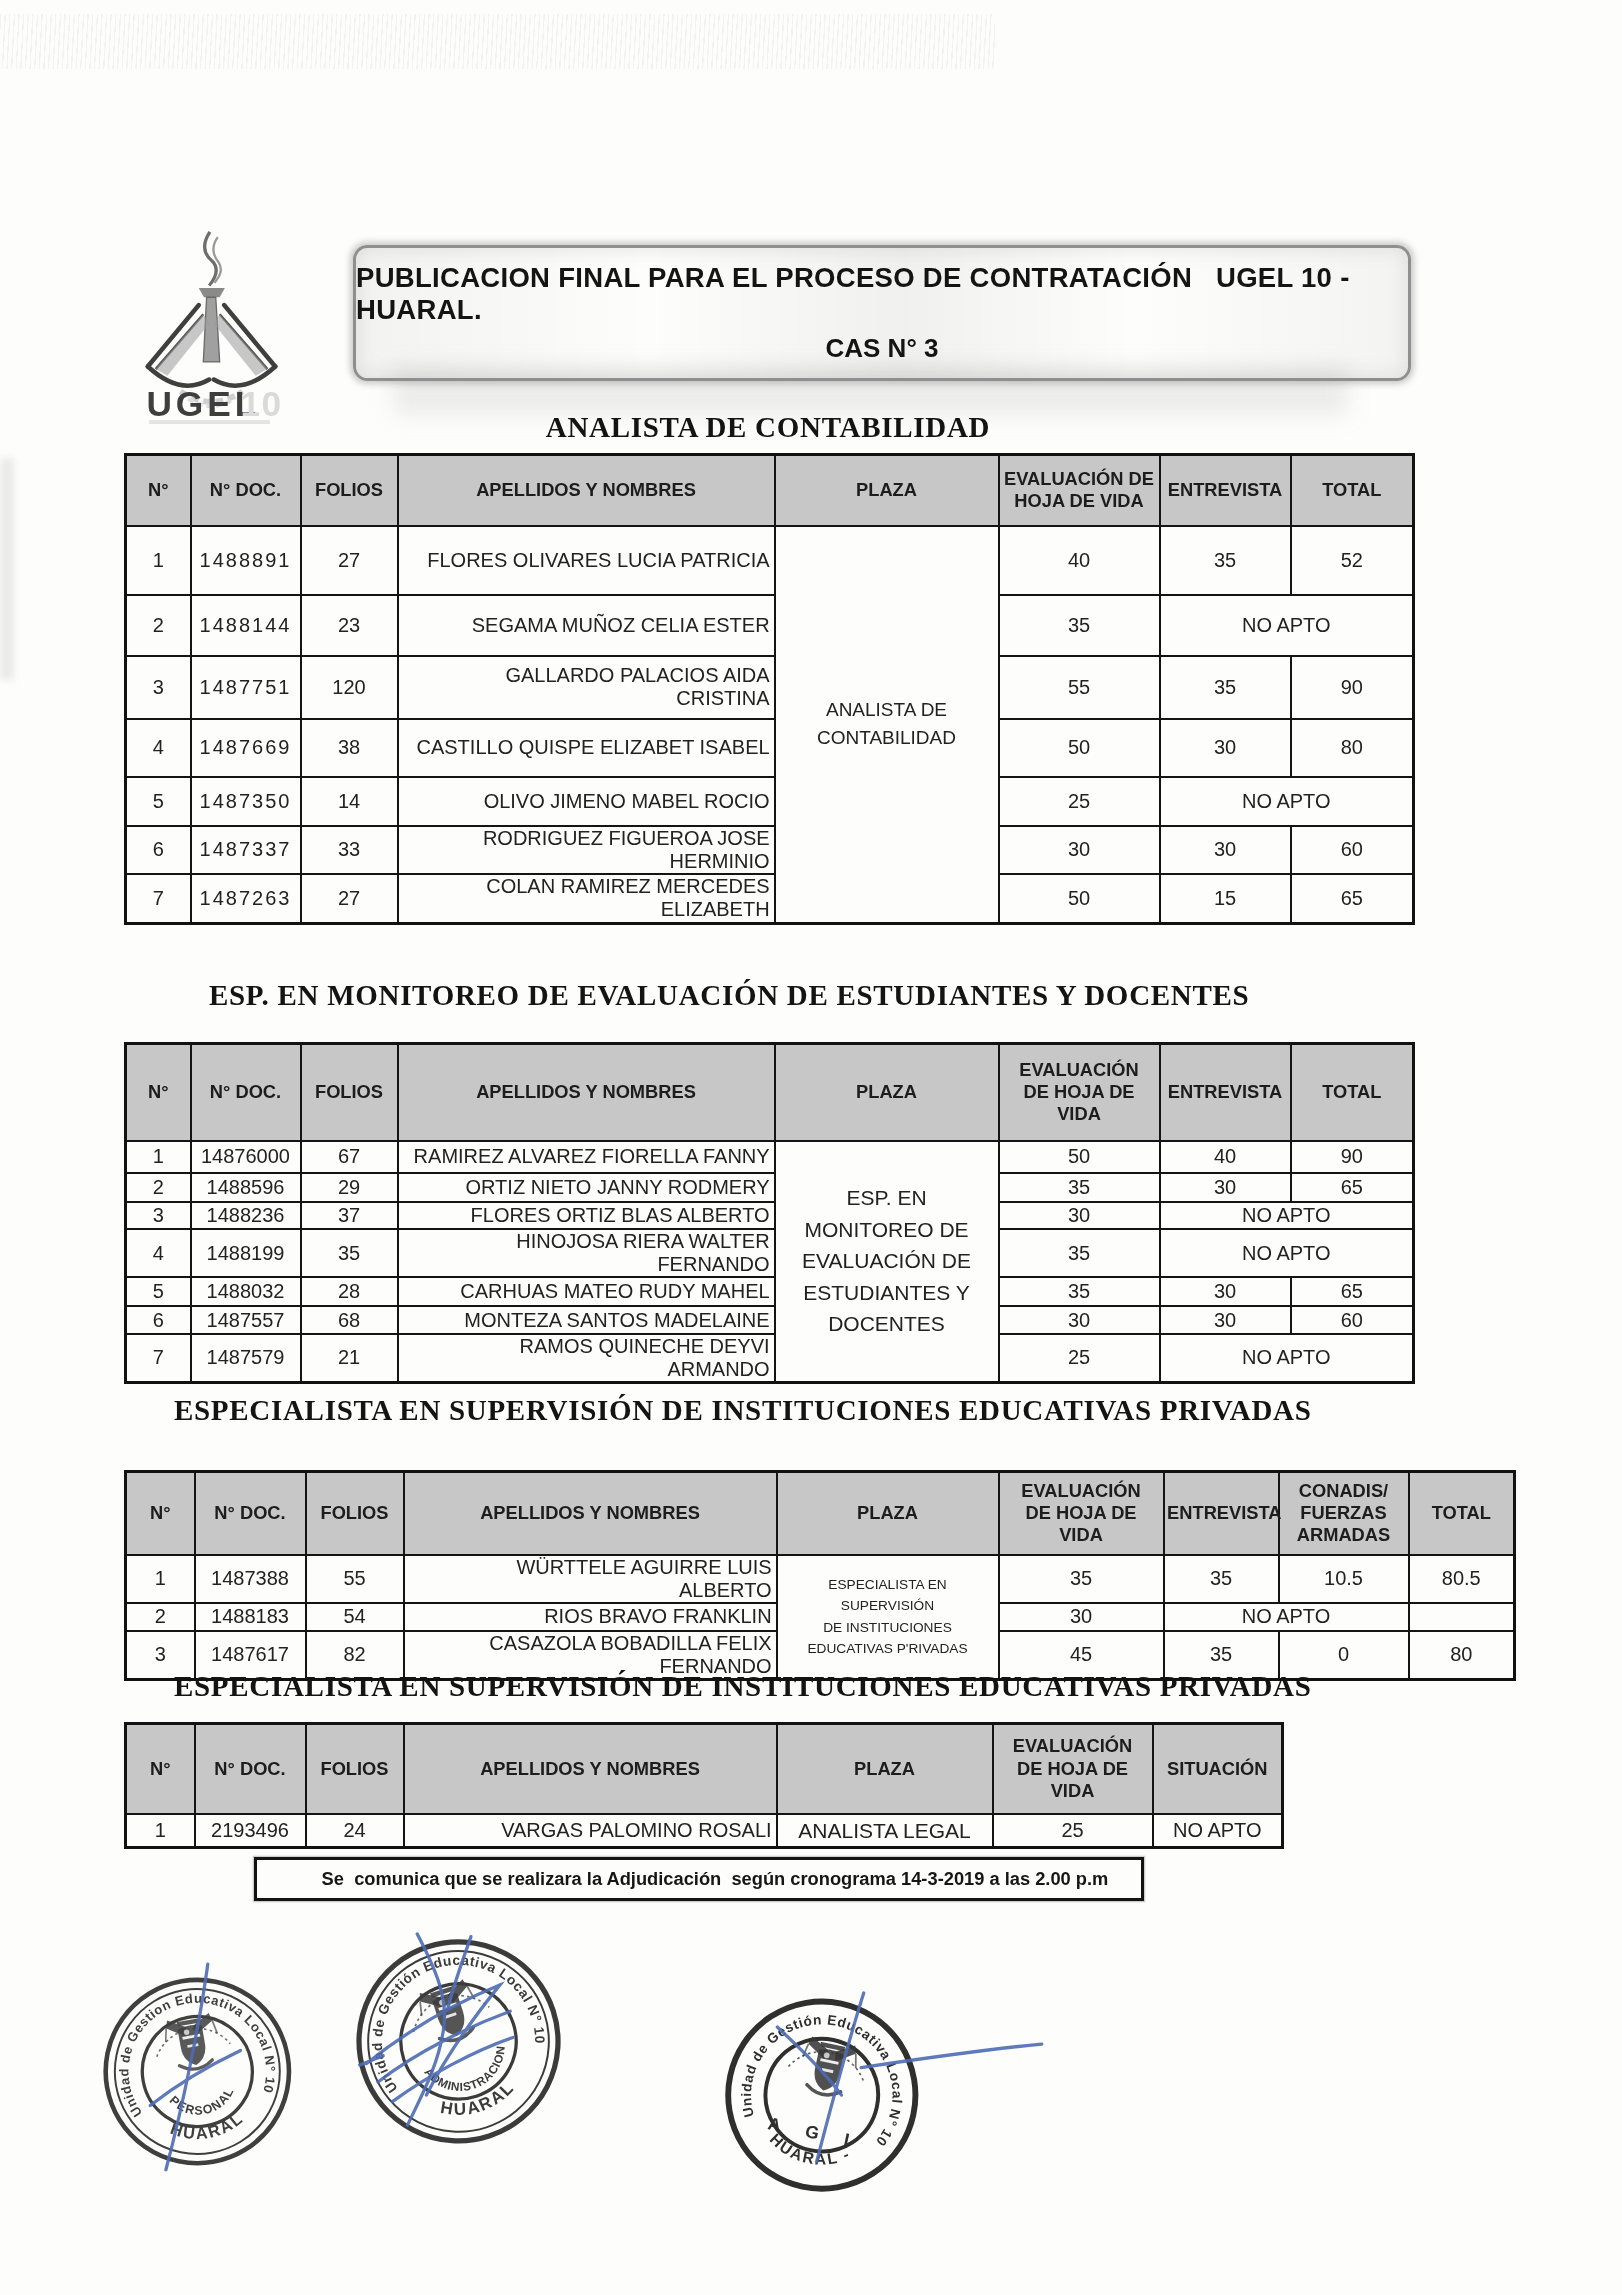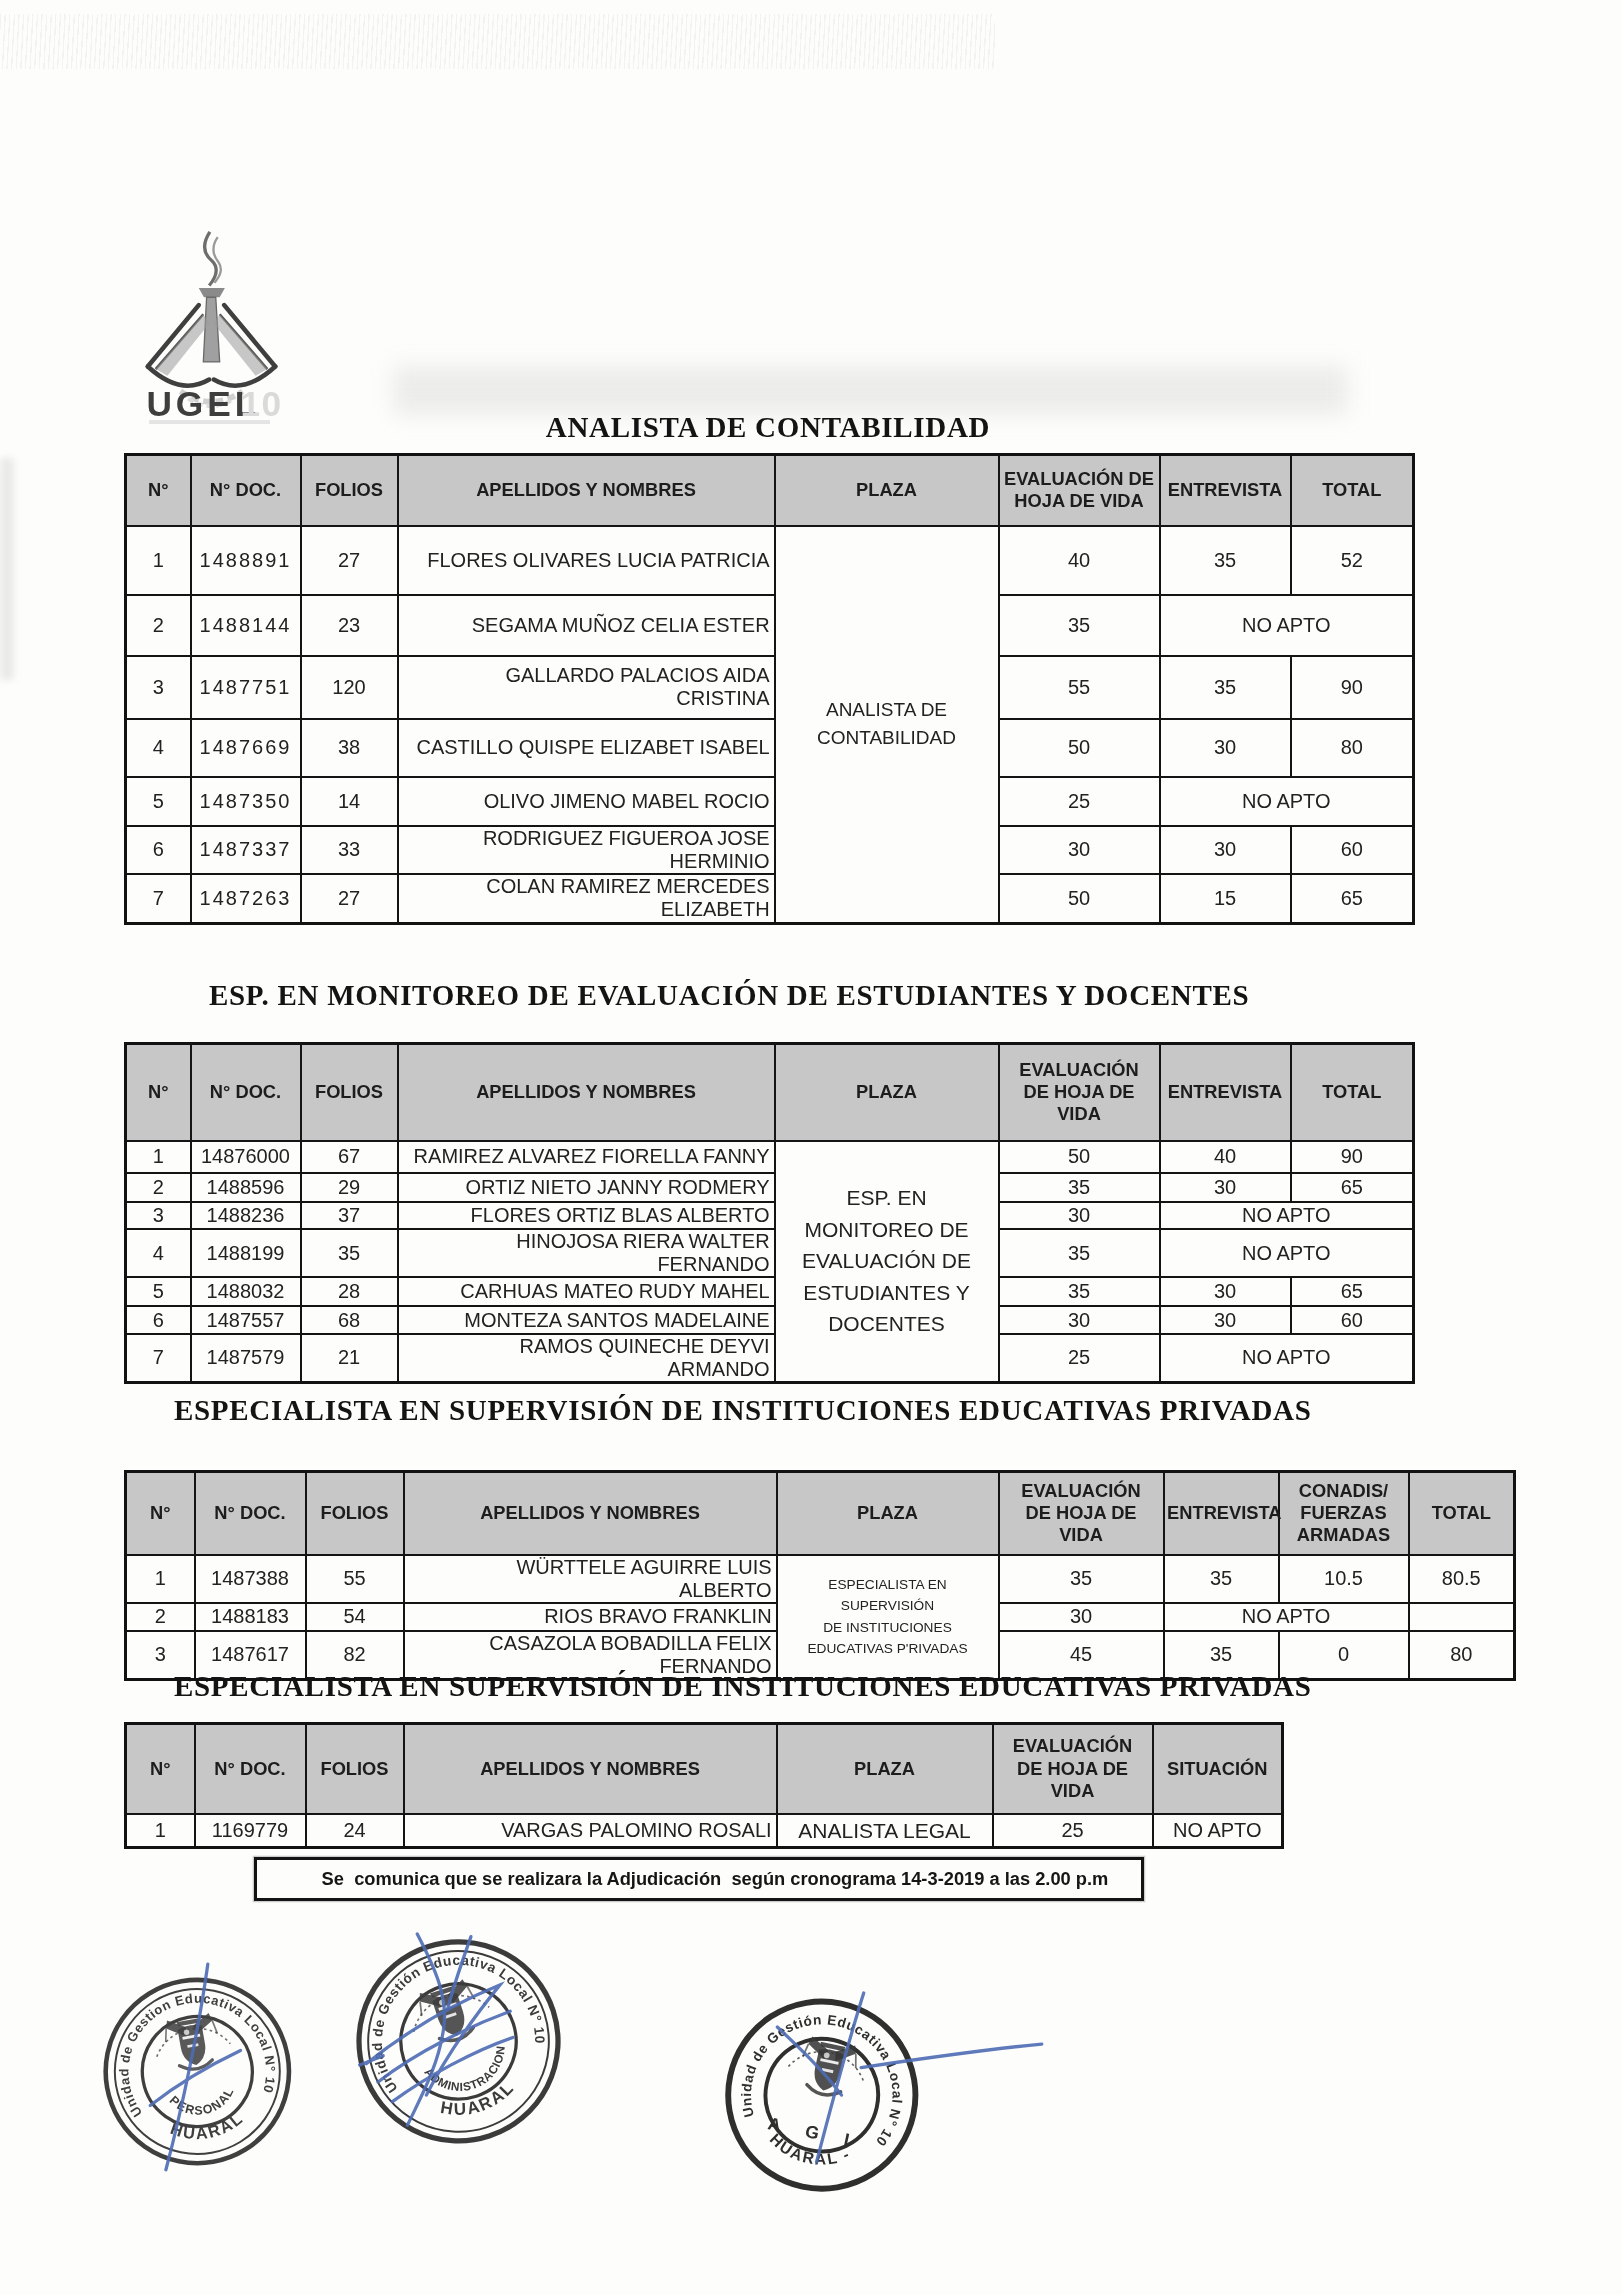--- a/index.html
+++ b/index.html
@@ -89,20 +89,24 @@
     </g>
     <g>
       <path d="M60 250 Q107 282 155 250" stroke="#d0d0d0" stroke-width="9" stroke-dasharray="12 7" fill="none"></path>
       <path d="M72 261 Q107 284 143 261" stroke="#dcdcdc" stroke-width="6" stroke-dasharray="9 6" fill="none"></path>
     </g>
     <text x="8" y="288" font-family="Liberation Sans, sans-serif" font-size="54" font-weight="bold" fill="#3e3e3e" letter-spacing="6">UGEL</text>
     <text x="152" y="288" font-family="Liberation Sans, sans-serif" font-size="54" font-weight="bold" fill="#dadada" letter-spacing="2">10</text>
     <rect x="12" y="294" width="185" height="6" fill="#e4e4e4"></rect>
   </svg>
 
+  <div class="title-box">
+    <div class="title-line1">PUBLICACION FINAL PARA EL PROCESO DE CONTRATACIÓN   UGEL 10 - HUARAL.</div>
+    <div class="title-line2">CAS N° 3</div>
+  </div>
 
   <div class="sec-title centered" style="top:411px;">ANALISTA DE CONTABILIDAD</div>
   <div class="sec-title" style="left:209px;top:979px;">ESP. EN MONITOREO DE EVALUACIÓN DE ESTUDIANTES Y DOCENTES</div>
   <div class="sec-title" style="left:174px;top:1394px;">ESPECIALISTA EN SUPERVISIÓN DE INSTITUCIONES EDUCATIVAS PRIVADAS</div>
   <div class="sec-title" style="left:174px;top:1670px;">ESPECIALISTA EN SUPERVISIÓN DE INSTITUCIONES EDUCATIVAS PRIVADAS</div>
 
   <div class="tbl" style="left:124px;top:453px;">
       <table class="doc-table" style="width: 1288px;">
         <colgroup>
           <col style="width: 65px;">
@@ -359,21 +363,21 @@
             <th>FOLIOS</th>
             <th>APELLIDOS Y NOMBRES</th>
             <th>PLAZA</th>
             <th>EVALUACIÓN<br>DE HOJA DE<br>VIDA</th>
             <th>SITUACIÓN</th>
           </tr>
         </thead>
         <tbody>
           <tr style="height: 32px;">
             <td>1</td>
-            <td>1169779</td>
+            <td>2193496</td>
             <td>24</td>
             <td class="name">VARGAS PALOMINO ROSALI</td>
             <td class="plaza-small">ANALISTA LEGAL</td>
             <td>25</td>
             <td>NO APTO</td>
           </tr>
         </tbody>
       </table>
     </div>
 

